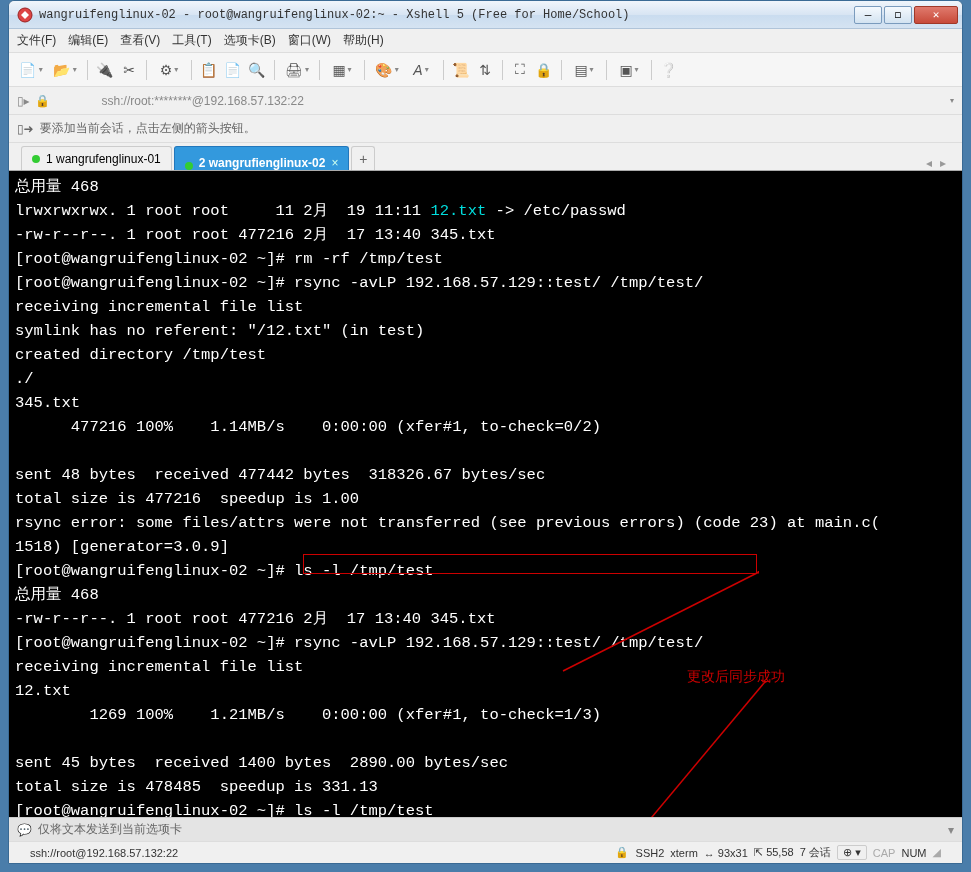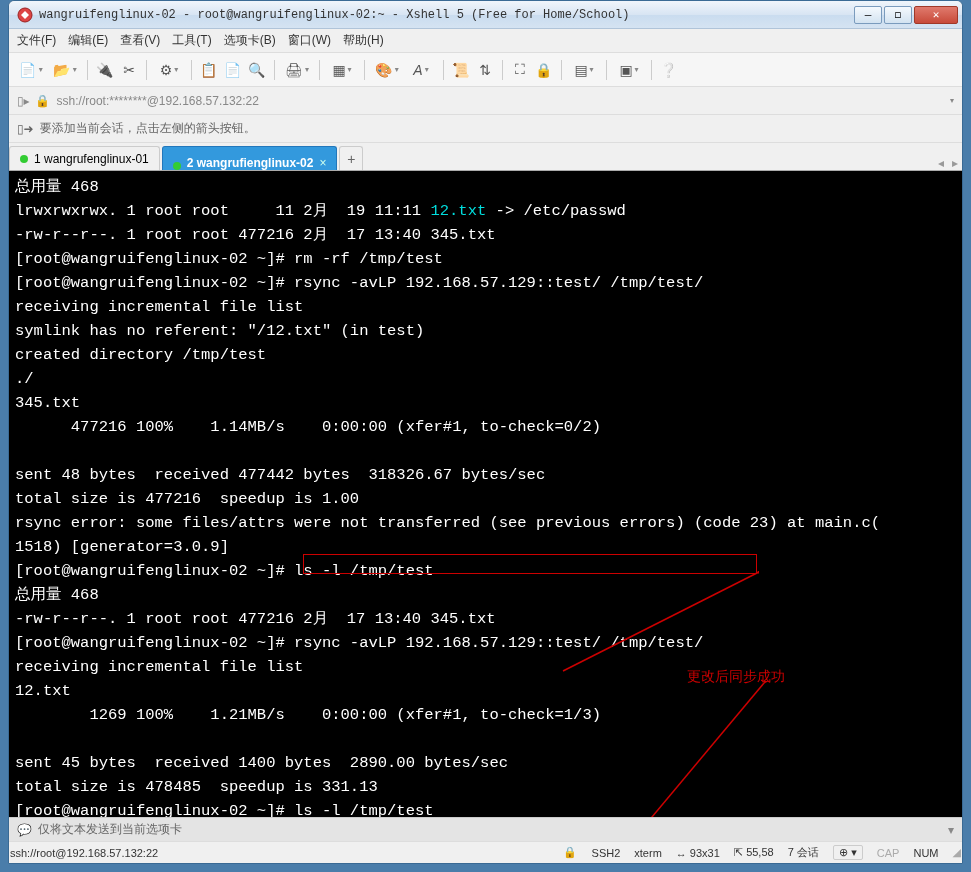--- a/index.html
+++ b/index.html
@@ -75,37 +75,37 @@
 .addrbar {
   height: 28px;
   background: #f0f0f0;
   display: flex;
   align-items: center;
   padding: 0 8px;
   gap: 6px;
   border-bottom: 1px solid #ddd;
   color: #888;
 }
-.addrbar .addr { flex: 1; }
+.addrbar .addr { flex: 1; margin-left: 45px; }
 .hint {
   height: 28px;
   background: #f0f0f0;
   display: flex;
   align-items: center;
   padding: 0 8px;
   gap: 6px;
   border-bottom: 1px solid #ddd;
   color: #666;
 }
 .tabs {
   height: 28px;
   background: #f0f0f0;
   display: flex;
   align-items: flex-end;
-  padding: 0 0;
+  padding: 0 12px;
   border-bottom: 1px solid #aaa;
 }
 .tab {
   height: 24px;
   padding: 0 10px;
   display: flex;
   align-items: center;
   gap: 6px;
   border: 1px solid #ccc;
   border-bottom: none;
@@ -163,22 +163,22 @@
   padding: 0 8px;
   gap: 6px;
   color: #666;
   border-top: 1px solid #ccc;
 }
 .statusbar {
   height: 22px;
   background: #f0f0f0;
   display: flex;
   align-items: center;
-  padding: 0 1px;
-  gap: 14px;
+  padding: 0 21px;
+  gap: 6px;
   color: #333;
   font-size: 11px;
   border-top: 1px solid #ddd;
 }
 .statusbar .spacer { flex: 1; }
 .dd-caret { font-size: 8px; margin-left: 2px; color: #888; }
 </style>
 </head>
 <body>
 

